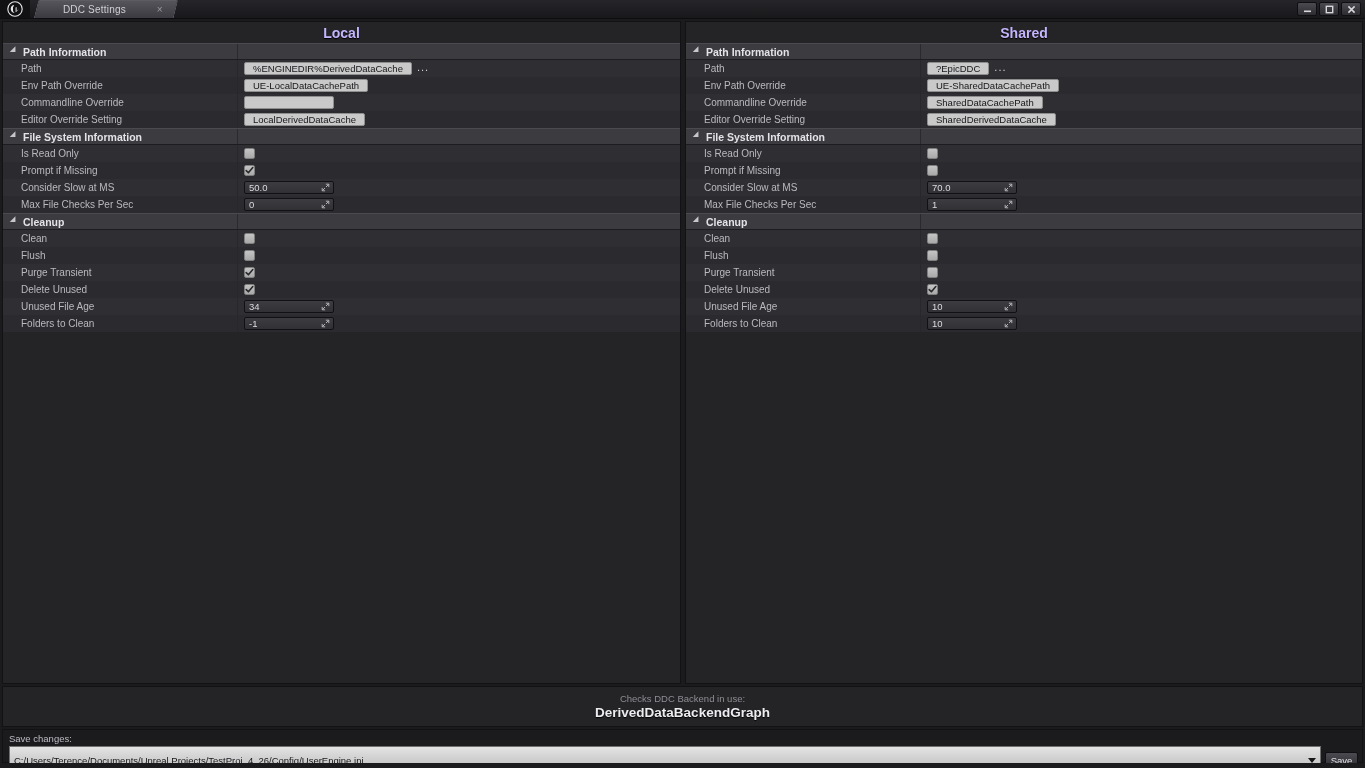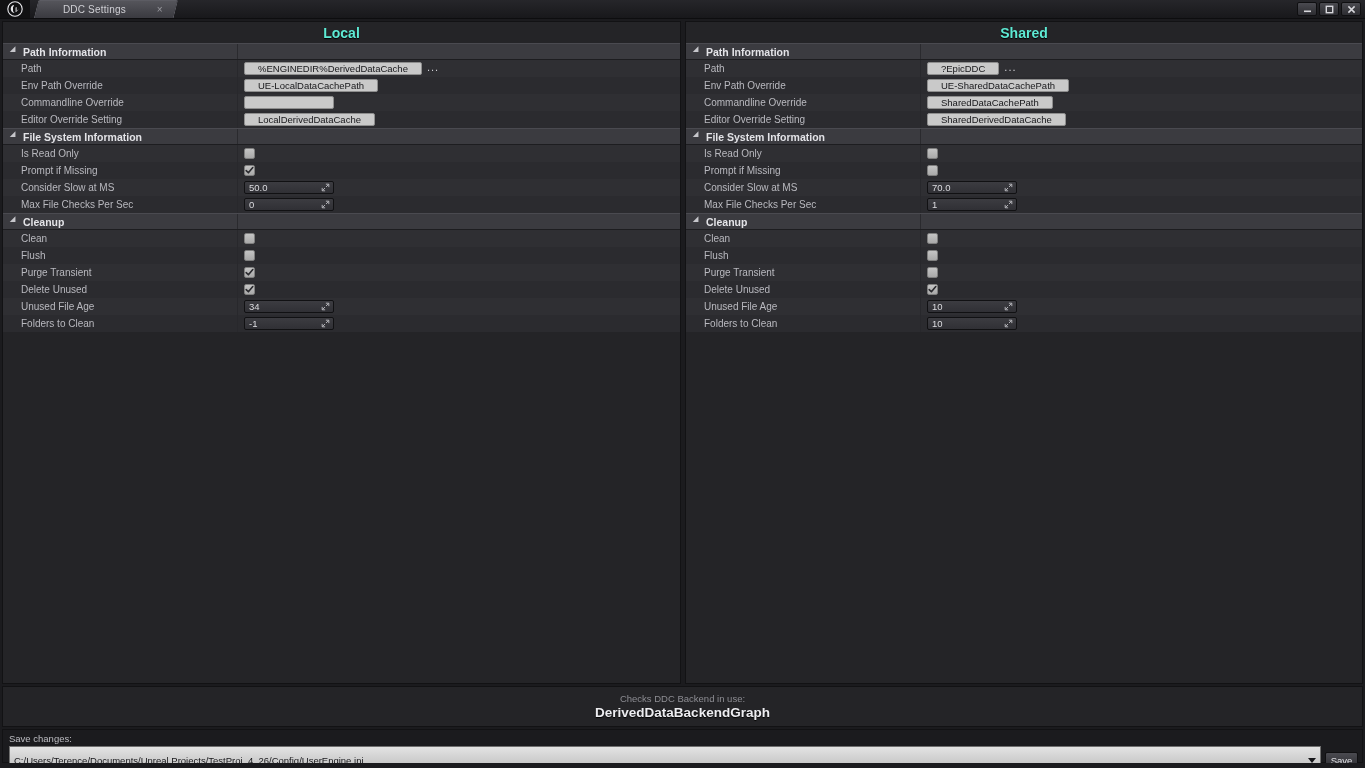--- a/index.html
+++ b/index.html
@@ -83,21 +83,21 @@
     flex-direction: column;
     overflow: hidden;
   }
   .pane.left { width: 679px; }
   .splitter { width: 4px; background: #1b1b1e; }
   .pane.right { flex: 1; }
 
   .pane-title {
     height: 21px;
     background: #242427;
-    color: #5eead4;
+    color: #c4b5fd;
     font-size: 14px;
     font-weight: bold;
     display: flex; align-items: center; justify-content: center;
     text-shadow: 0 1px 1px #000;
   }
 
   .proplist { background: #2c2c30; }
 
   
   .section {
@@ -159,21 +159,21 @@
   }
 
   
   .textbox {
     background: #c9c9c9;
     border: 1px solid #8e8e8e;
     color: #17171a;
     font-size: 9.5px;
     height: 13px;
     line-height: 11px;
-    padding: 0 13px;
+    padding: 0 8px;
     border-radius: 2px;
     display: inline-flex;
     align-items: center;
     white-space: nowrap;
   }
   .textbox.empty { width: 90px; }
   .browse-btn {
     color: #cfcfd4;
     font-size: 11px;
     letter-spacing: 1px;

